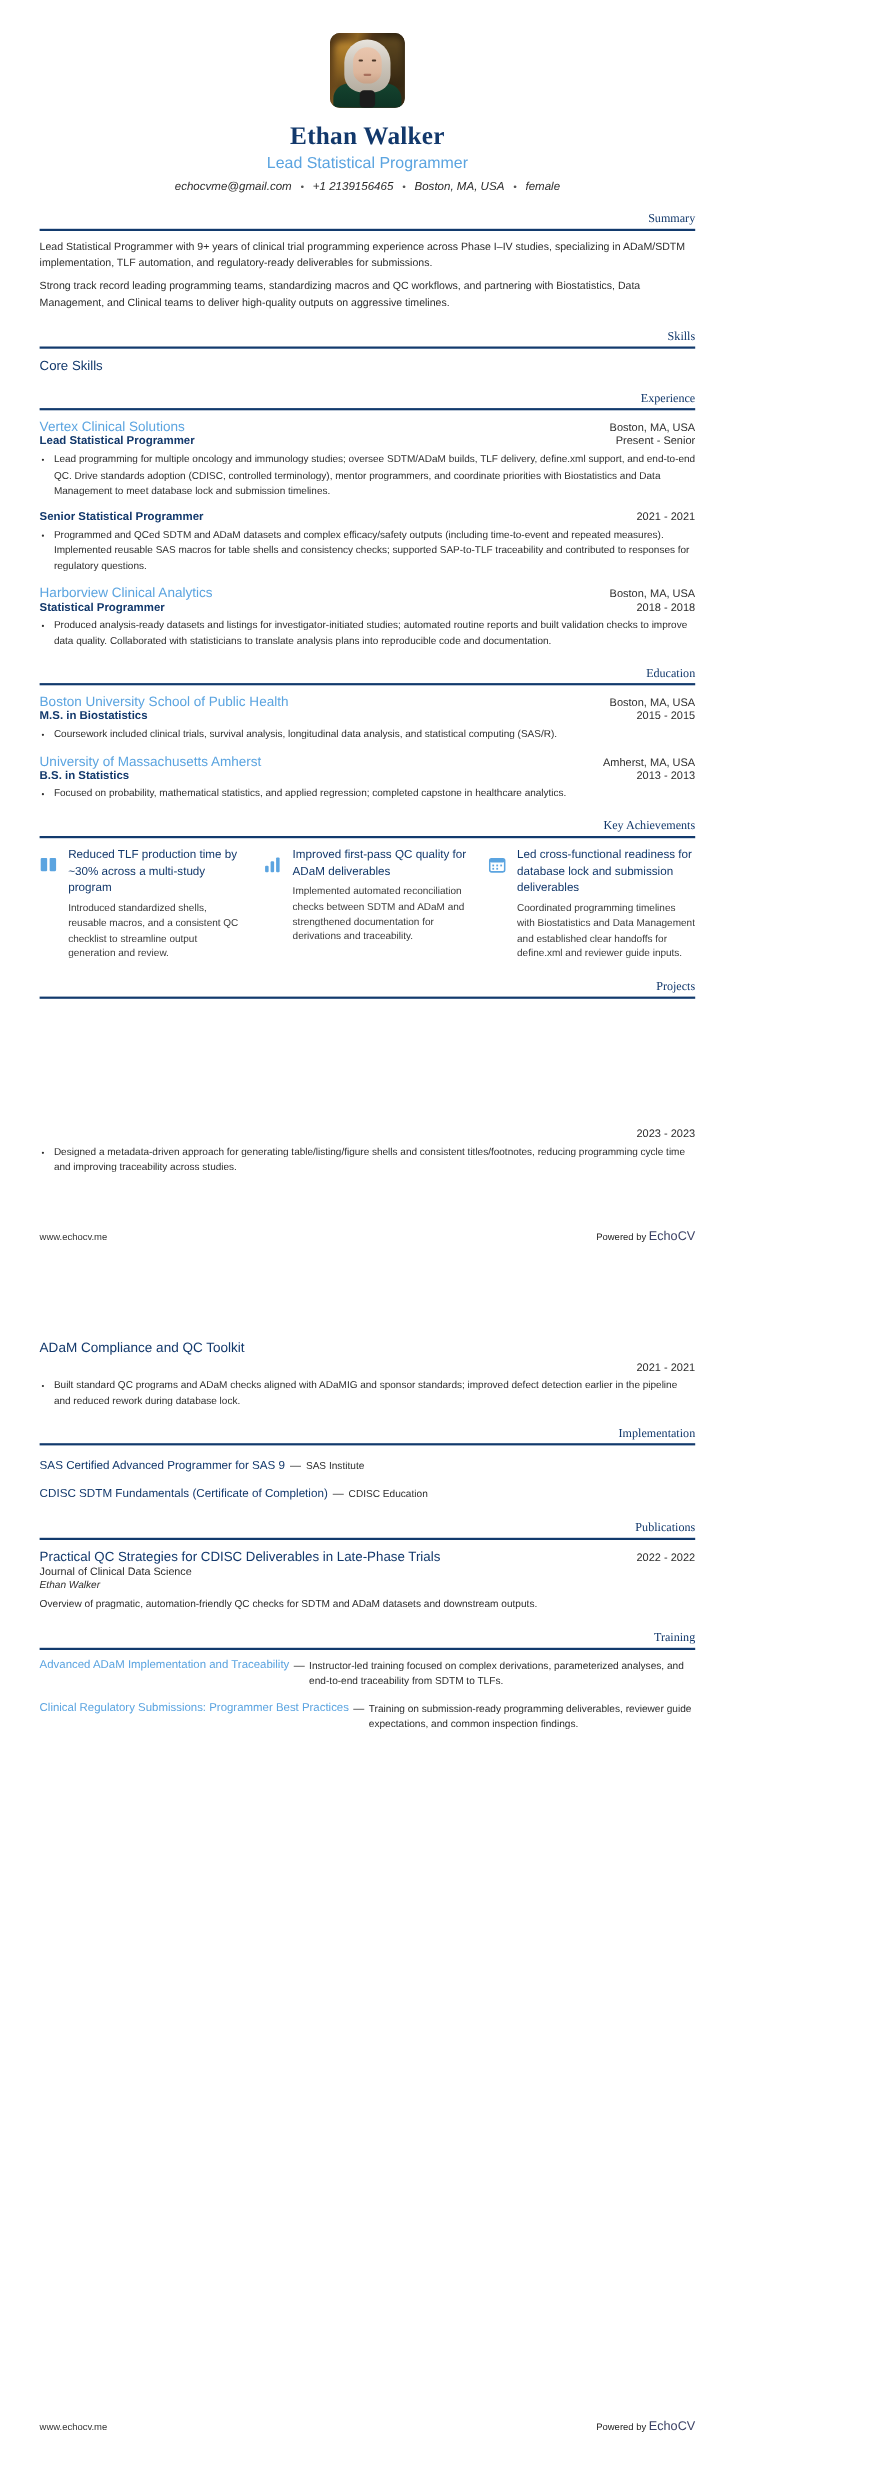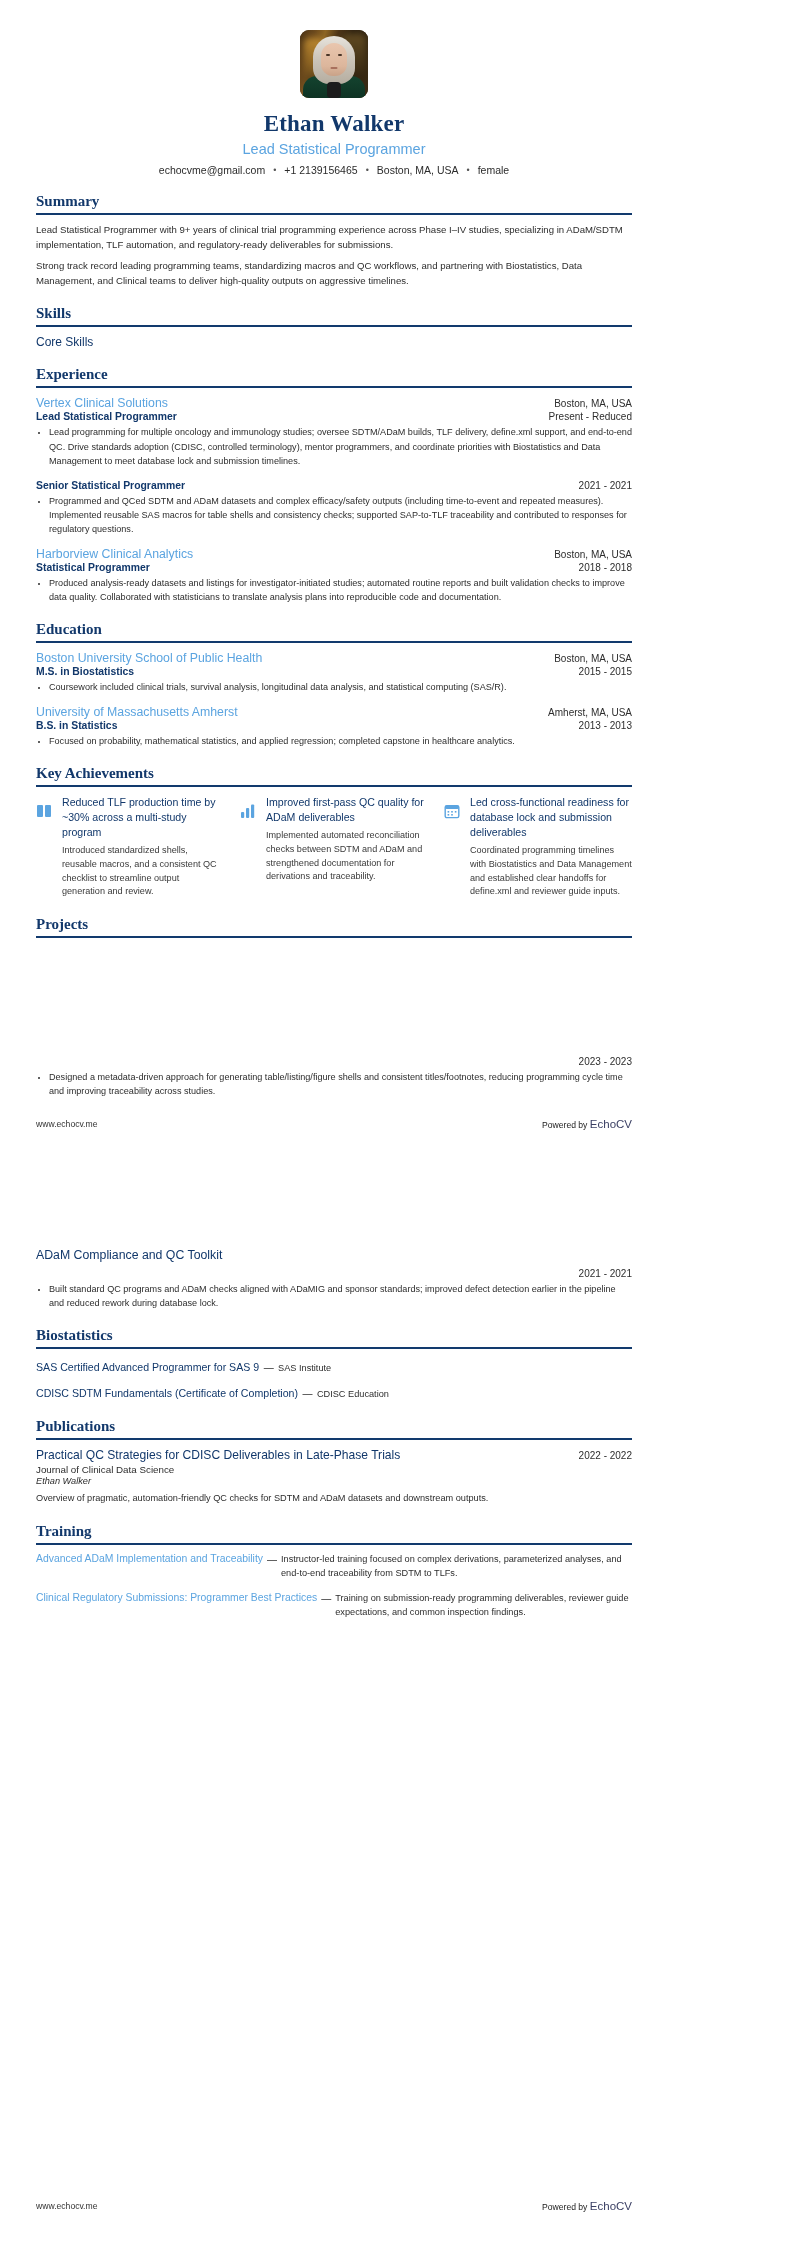--- a/index.html
+++ b/index.html
@@ -85,30 +85,30 @@
     margin-top: 13px; letter-spacing: .2px;
   }
   .job-title {
     font-size: 14.5px; color: #5ba4e0;
     margin-top: 4px; font-weight: 400;
   }
   .contact {
     margin-top: 7px;
     font-size: 10.5px; color: #2b2b2b;
     display: flex; justify-content: center; align-items: center;
-    gap: 8px; flex-wrap: wrap;
+    gap: 8px; flex-wrap: wrap; font-style: italic;
   }
   .contact .sep { color:#555; font-size: 9px; }
 
   
   .section { margin-top: 17px; }
   .section-title {
     font-family: "Liberation Serif", serif;
-    text-align: left;
-    font-size: 15px; font-weight: bold; color: #12386b;
+    text-align: right;
+    font-size: 11px; font-weight: normal; color: #12386b;
     padding-bottom: 3px;
   }
   .section-rule {
     border-top: 2.2px solid #123a6d;
     margin-bottom: 8px;
   }
 
   
   .summary-p {
     font-size: 9.6px; line-height: 1.55; color: #2d2d2d;
@@ -238,21 +238,21 @@
       <div class="section-title">Experience</div>
       <div class="section-rule"></div>
 
       <div class="entry">
         <div class="entry-row">
           <div class="entry-org">Vertex Clinical Solutions</div>
           <div class="entry-place">Boston, MA, USA</div>
         </div>
         <div class="entry-row">
           <div class="entry-role">Lead Statistical Programmer</div>
-          <div class="entry-date">Present - Reduced</div>
+          <div class="entry-date">Present - Senior</div>
         </div>
         <ul class="bullets">
           <li>Lead programming for multiple oncology and immunology studies; oversee SDTM/ADaM builds, TLF delivery, define.xml support, and end-to-end QC. Drive standards adoption (CDISC, controlled terminology), mentor programmers, and coordinate priorities with Biostatistics and Data Management to meet database lock and submission timelines.</li>
         </ul>
       </div>
 
       <div class="entry">
         <div class="entry-row">
           <div class="entry-role">Senior Statistical Programmer</div>
           <div class="entry-date">2021 - 2021</div>
@@ -378,21 +378,21 @@
       <div class="proj">
         <div class="proj-title">ADaM Compliance and QC Toolkit</div>
         <div class="proj-date" style="margin-top:6px;">2021 - 2021</div>
         <ul class="bullets">
           <li>Built standard QC programs and ADaM checks aligned with ADaMIG and sponsor standards; improved defect detection earlier in the pipeline and reduced rework during database lock.</li>
         </ul>
       </div>
     </div>
 
     <div class="section">
-      <div class="section-title">Biostatistics</div>
+      <div class="section-title">Implementation</div>
       <div class="section-rule"></div>
 
       <div class="cert-row">
         <span class="cert-name">SAS Certified Advanced Programmer for SAS 9</span>
         <span class="cert-dash">—</span>
         <span class="cert-issuer">SAS Institute</span>
       </div>
 
       <div class="cert-row">
         <span class="cert-name">CDISC SDTM Fundamentals (Certificate of Completion)</span>

